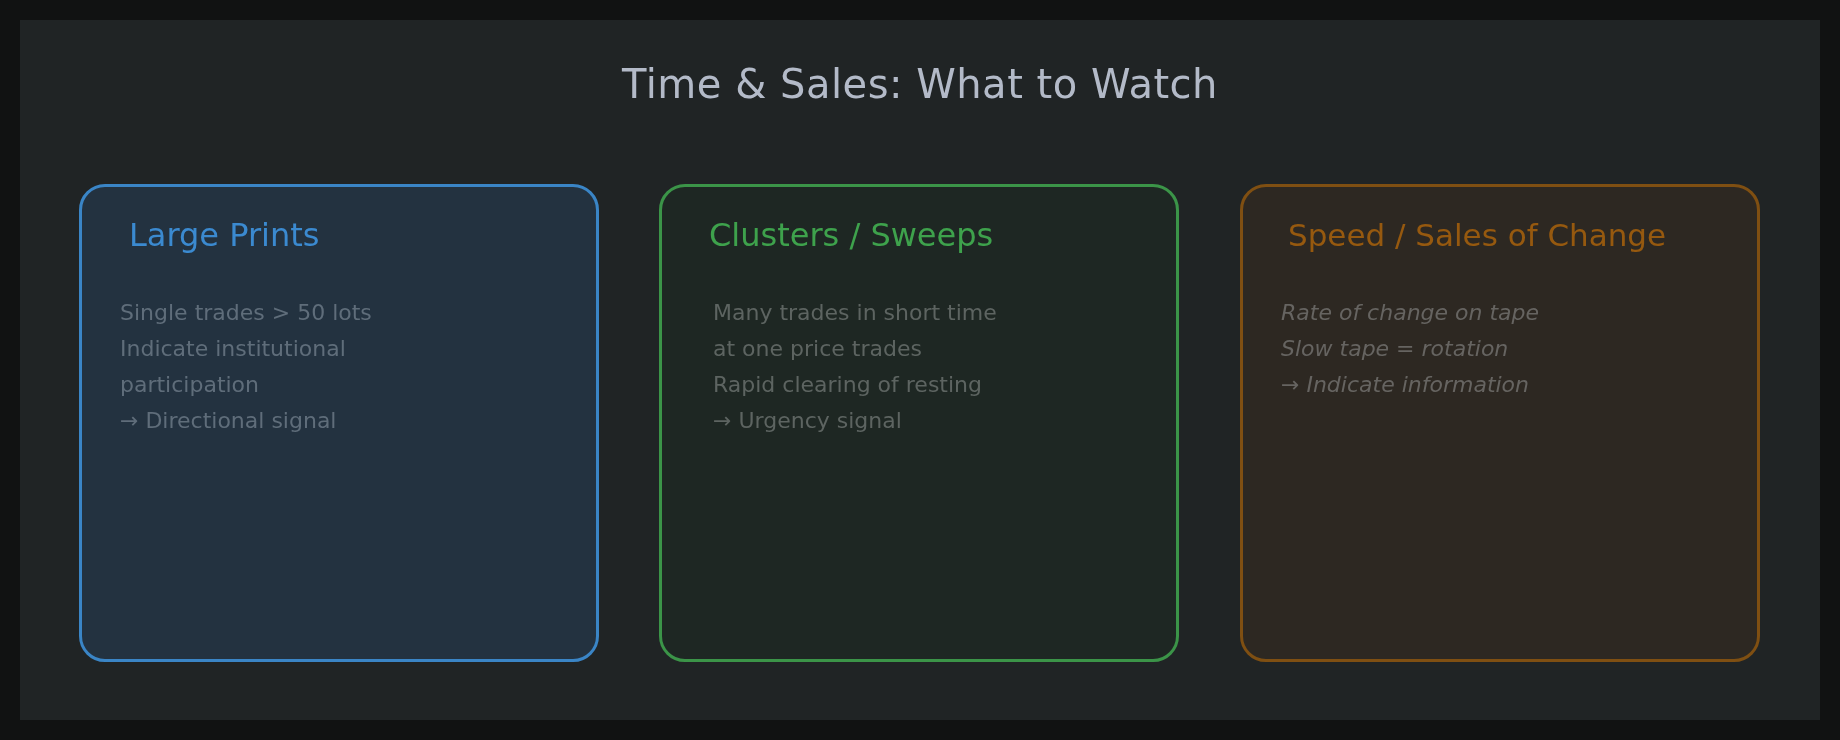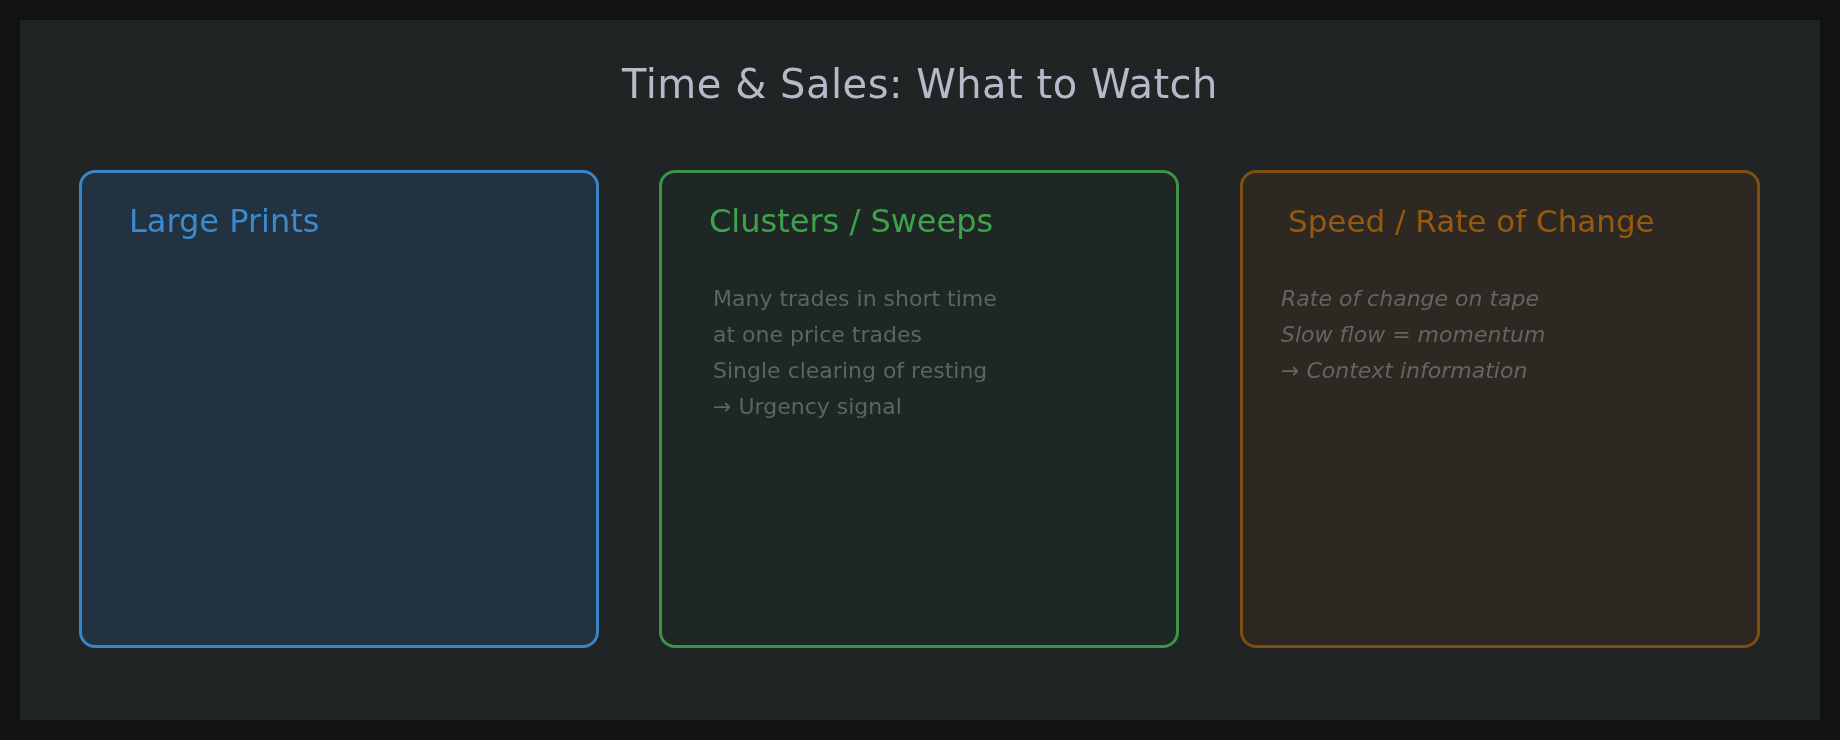--- a/index.html
+++ b/index.html
@@ -25,25 +25,25 @@
       width: 1840px;
       text-align: center;
       font-family: "DejaVu Sans", sans-serif;
       font-size: 40px;
       line-height: 56px;
       color: #b3bac8;
       letter-spacing: 0.5px;
     }
     .card {
       position: absolute;
-      top: 170px;
+      top: 184px;
       width: 520px;
       height: 478px;
       border: 3px solid;
-      border-radius: 16px;
+      border-radius: 26px;
       box-sizing: border-box;
     }
     .card-1 { left: 79px; background: #233240; border-color: #3a85c6; }
     .card-2 { left: 659px; background: #1e2723; border-color: #3b9448; }
     .card-3 { left: 1240px; background: #2d2822; border-color: #7f4f12; }
 
     .card-heading {
       position: absolute;
       top: 26px;
       font-family: "DejaVu Sans", sans-serif;
@@ -74,32 +74,38 @@
   </style>
 </head>
 <body>
 
 <div class="frame"></div>
 
 <div class="title">Time &amp; Sales: What to Watch</div>
 
 <div class="card card-1">
   <div class="card-heading">Large Prints</div>
+  <ul class="card-body">
+    <li>Single trades &gt; 50 lots</li>
+    <li>Indicate institutional</li>
+    <li>participation</li>
+    <li>→ Directional signal</li>
+  </ul>
 </div>
 
 <div class="card card-2">
   <div class="card-heading">Clusters / Sweeps</div>
   <ul class="card-body">
     <li>Many trades in short time</li>
     <li>at one price trades</li>
-    <li>Single clearing of resting</li>
+    <li>Rapid clearing of resting</li>
     <li>→ Urgency signal</li>
   </ul>
 </div>
 
 <div class="card card-3">
-  <div class="card-heading">Speed / Rate of Change</div>
+  <div class="card-heading">Speed / Sales of Change</div>
   <ul class="card-body">
     <li>Rate of change on tape</li>
-    <li>Slow flow = momentum</li>
-    <li>→ Context information</li>
+    <li>Slow tape = rotation</li>
+    <li>→ Indicate information</li>
   </ul>
 </div>
 
 </body></html>

